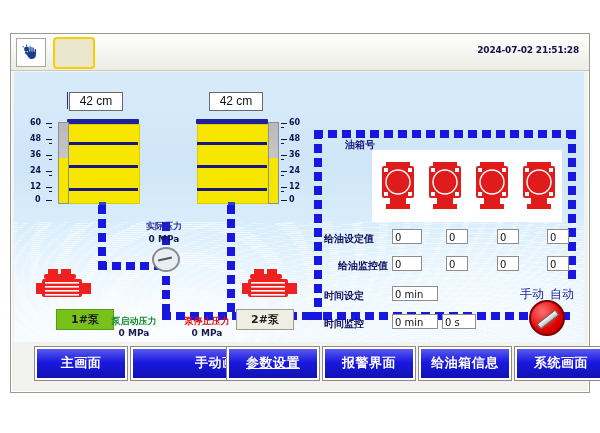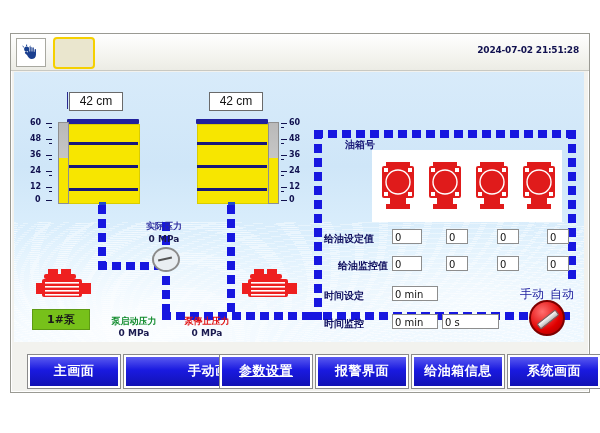--- a/index.html
+++ b/index.html
@@ -113,21 +113,21 @@
 
   
   .pump{position:absolute;width:58px;height:34px;}
 
   .btn-pump{
     position:absolute;width:56px;height:19px;
     font-size:11px;font-weight:bold;color:#1a1a1a;
     text-align:center;line-height:19px;
     font-family:"DejaVu Sans",sans-serif;
   }
-  .btn-pump.on{background:#77c11a;border:1px solid #5d9a13;}
+  .btn-pump.on{background:#77c11a;border:1px solid #5d9a13;margin-left:24px;}
   .btn-pump.off{background:#efeee2;border:1px solid #9c9c90;}
 
   
   .plabel{
     position:absolute;font-size:9px;font-weight:bold;text-align:center;
     font-family:"DejaVu Sans",sans-serif;white-space:nowrap;
   }
   .pval{
     position:absolute;font-size:9px;font-weight:bold;color:#1a1a4f;
     text-align:center;font-family:"DejaVu Sans",sans-serif;white-space:nowrap;
@@ -180,28 +180,29 @@
     border:1px solid #6b6b6b;border-radius:2px;
     transform:rotate(-38deg);
   }
 
   
   .navbar{
     position:absolute;left:3px;top:310px;width:570px;height:44px;
     background:#f2f2ee;
   }
   .nav-btn{
-    position:absolute;top:11px;width:88px;height:29px;
+    position:absolute;top:3px;width:88px;height:29px;
     background:linear-gradient(#5a5af0,#1a1ae0 45%,#1212b4);
     border:2px solid #ffffff;
     box-shadow:0 0 0 1px #8a8a8a;
     font-size:13px;font-weight:bold;color:#ffffff;
     text-align:center;line-height:27px;
     font-family:"DejaVu Sans",sans-serif;
     letter-spacing:0.5px;
+    margin-left:7px;
   }
 </style>
 </head>
 <body>
 
 <div id="screen">
 
   <div class="window">
 
     <div class="titlebar">
@@ -336,20 +337,21 @@
           <rect x="8" y="7" width="32" height="5" rx="2" fill="#ee2020"></rect>
           <rect x="6" y="12" width="40" height="18" rx="2" fill="#ee2020"></rect>
           <rect x="0" y="16" width="7" height="11" fill="#ee2020"></rect>
           <rect x="45" y="16" width="10" height="11" fill="#ee2020"></rect>
           <rect x="9" y="15" width="34" height="1.6" fill="#ffffff"></rect>
           <rect x="9" y="19" width="34" height="1.6" fill="#ffffff"></rect>
           <rect x="9" y="23" width="34" height="1.6" fill="#ffffff"></rect>
           <rect x="9" y="27" width="34" height="1.6" fill="#ffffff"></rect>
         </svg>
       </div>
+      <div class="btn-pump off" style="left:222px;top:237px;">2#泵</div>
 
       <div class="plabel" style="left:85px;top:243px;width:70px;color:#128c2e;">泵启动压力</div>
       <div class="pval" style="left:85px;top:256px;width:70px;">0 MPa</div>
 
       <div class="plabel" style="left:158px;top:243px;width:70px;color:#e01010;">泵停止压力</div>
       <div class="pval" style="left:158px;top:256px;width:70px;">0 MPa</div>
 
       <div class="oil-title" style="left:312px;top:66px;margin-left:19px;">油箱号</div>
 
       <div class="valve-box" style="left:358px;top:78px;width:190px;height:72px;">
@@ -417,21 +419,21 @@
       <div class="inp" style="left:378px;top:184px;width:30px;">0</div>
       <div class="inp" style="left:432px;top:184px;width:22px;">0</div>
       <div class="inp" style="left:483px;top:184px;width:22px;">0</div>
       <div class="inp" style="left:533px;top:184px;width:22px;">0</div>
 
       <div class="row-label" style="left:310px;top:217px;">时间设定</div>
       <div class="inp" style="left:378px;top:214px;width:46px;">0 min</div>
 
       <div class="row-label" style="left:310px;top:245px;">时间监控</div>
       <div class="inp" style="left:378px;top:242px;width:46px;">0 min</div>
-      <div class="inp" style="left:428px;top:242px;width:57px;">0 s</div>
+      <div class="inp" style="left:428px;top:242px;width:34px;">0 s</div>
 
       <div class="ma-label" style="left:506px;top:214px;">手动</div>
       <div class="ma-label" style="left:536px;top:214px;">自动</div>
       <div class="knob" style="left:515px;top:228px;"></div>
 
     </div>
 
     <div class="navbar">
       <div class="nav-btn" style="left:14px;">主画面</div>
       <div class="nav-btn" style="left:110px;padding-left:45px;">手动画面</div>

